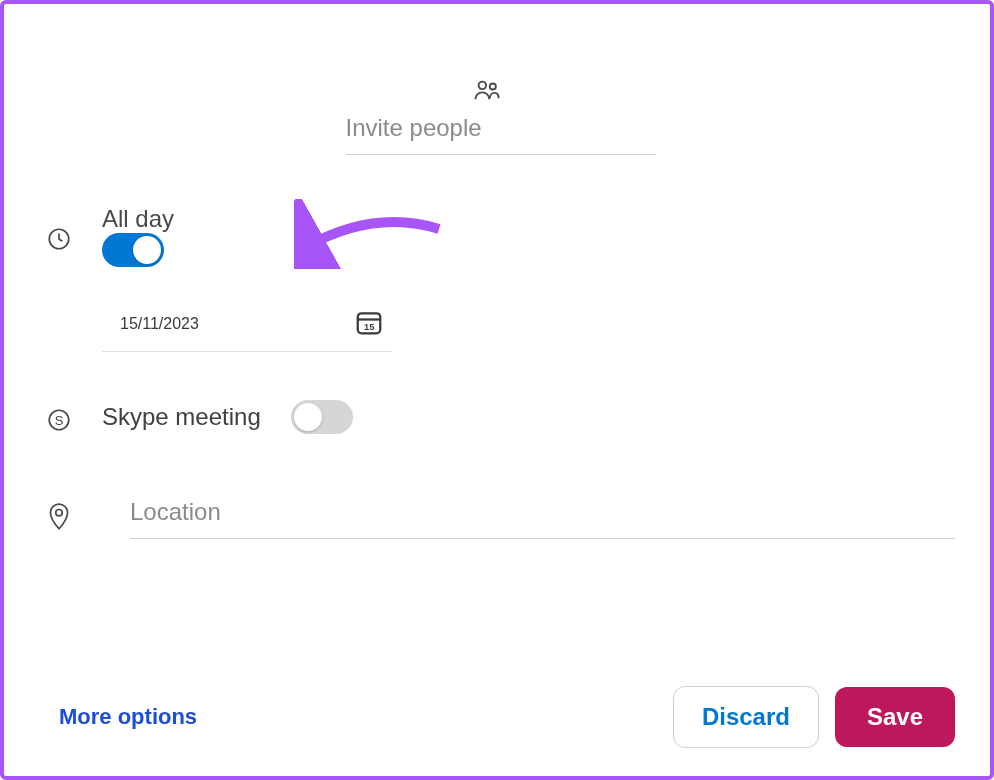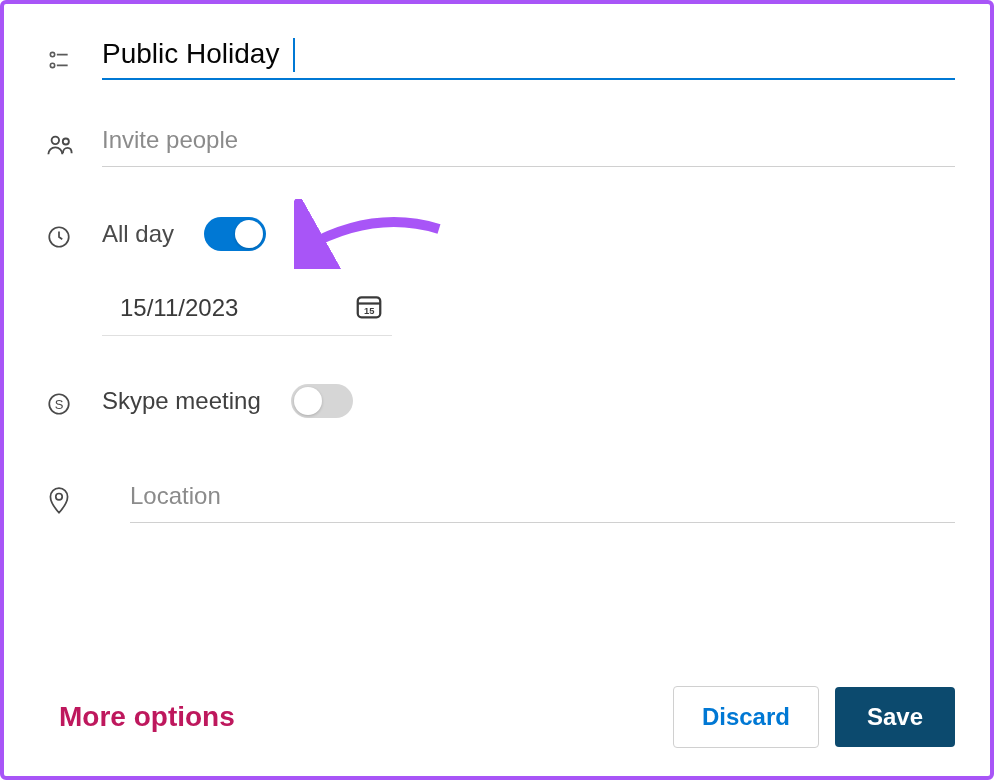--- a/index.html
+++ b/index.html
@@ -62,21 +62,21 @@
       font-size: 24px;
       color: #3a3a3a;
       padding: 10px 0 12px 0;
       outline: none;
     }
     .people-input::placeholder,
     .location-input::placeholder,
     .notes-input::placeholder {
       color: #8b8b8b;
     }
-    .people-row { margin-top: 36px; }
+    .people-row { margin-top: 36px; flex-direction: column; }
     .allday-row { margin-top: 50px; }
     .allday-label {
       font-size: 24px;
       color: #4a4a4a;
       margin-right: 30px;
     }
     .toggle {
       width: 62px;
       height: 34px;
       border-radius: 20px;
@@ -99,21 +99,21 @@
     .date-row {
       margin-top: 40px;
       margin-left: 56px;
       display: flex;
       align-items: center;
       width: 290px;
       border-bottom: 1px solid #e0e0e0;
       padding-bottom: 10px;
     }
     .date-value {
-      font-size: 24px;
+      font-size: 16px;
       color: #3a3a3a;
       margin-left: 18px;
       flex: 1;
     }
     .date-icon {
       margin-right: 8px;
     }
     .skype-row { margin-top: 48px; }
     .skype-label {
       font-size: 24px;
@@ -124,72 +124,59 @@
     .notes-row { margin-top: 50px; }
     .footer {
       position: absolute;
       bottom: 28px;
       left: 55px;
       right: 35px;
       display: flex;
       align-items: center;
     }
     .more-options {
-      color: #be185d;
-      font-size: 28px;
+      color: #1d4ed8;
+      font-size: 22px;
       font-weight: 600;
       cursor: pointer;
     }
     .spacer { flex: 1; }
     .btn {
       font-size: 24px;
       font-weight: 600;
       padding: 16px 28px;
-      border-radius: 4px;
+      border-radius: 12px;
       cursor: pointer;
       margin-left: 16px;
     }
     .btn-discard {
       background: #fff;
       color: #0078d4;
       border: 1px solid #d0d0d0;
     }
     .btn-save {
-      background: #0c4a6e;
+      background: #be185d;
       color: #fff;
       border: none;
       padding: 16px 32px;
     }
     .arrow-annotation {
       position: absolute;
       left: 290px;
       top: 195px;
       pointer-events: none;
     }
     .notes-row .content-col { border-bottom: 1px solid #d0d0d0; }
     .notes-input { border-bottom: none; }
   </style>
 </head>
 <body>
 
 <div class="frame">
 
-  <div class="row">
-    <div class="icon-col">
-      <svg width="26" height="26" viewBox="0 0 24 24" fill="none" stroke="#5a5a5a" stroke-width="1.5">
-        <circle cx="6" cy="7" r="2"></circle>
-        <circle cx="6" cy="17" r="2"></circle>
-        <path d="M10 7 L20 7 M10 17 L20 17"></path>
-      </svg>
-    </div>
-    <div class="content-col title-wrap">
-      <input type="text" class="title-input" value="Public Holiday" style="">
-      <div class="caret"></div>
-    </div>
-  </div>
 
   <div class="row people-row">
     <div class="icon-col">
       <svg width="28" height="28" viewBox="0 0 24 24" fill="none" stroke="#4a4a4a" stroke-width="1.6">
         <circle cx="8" cy="8" r="3.2"></circle>
         <circle cx="17" cy="9" r="2.6"></circle>
         <path d="M2 20c0-3.3 2.7-6 6-6s6 2.7 6 6"></path>
         <path d="M14.5 19c0-2.5 1.8-4.5 4-4.5s3.5 2 3.5 4.5"></path>
       </svg>
     </div>
@@ -198,21 +185,21 @@
     </div>
   </div>
 
   <div class="row allday-row">
     <div class="icon-col">
       <svg width="26" height="26" viewBox="0 0 24 24" fill="none" stroke="#4a4a4a" stroke-width="1.6">
         <circle cx="12" cy="12" r="9"></circle>
         <path d="M12 7v5l3 2"></path>
       </svg>
     </div>
-    <div class="content-col" style="display:flex;align-items:center;">
+    <div class="content-col" style="display:flex;align-items:flex-start;flex-direction:column;">
       <span class="allday-label">All day</span>
       <div class="toggle on">
         <div class="toggle-knob"></div>
       </div>
     </div>
   </div>
 
   <div class="date-row">
     <span class="date-value">15/11/2023</span>
     <span class="date-icon">

